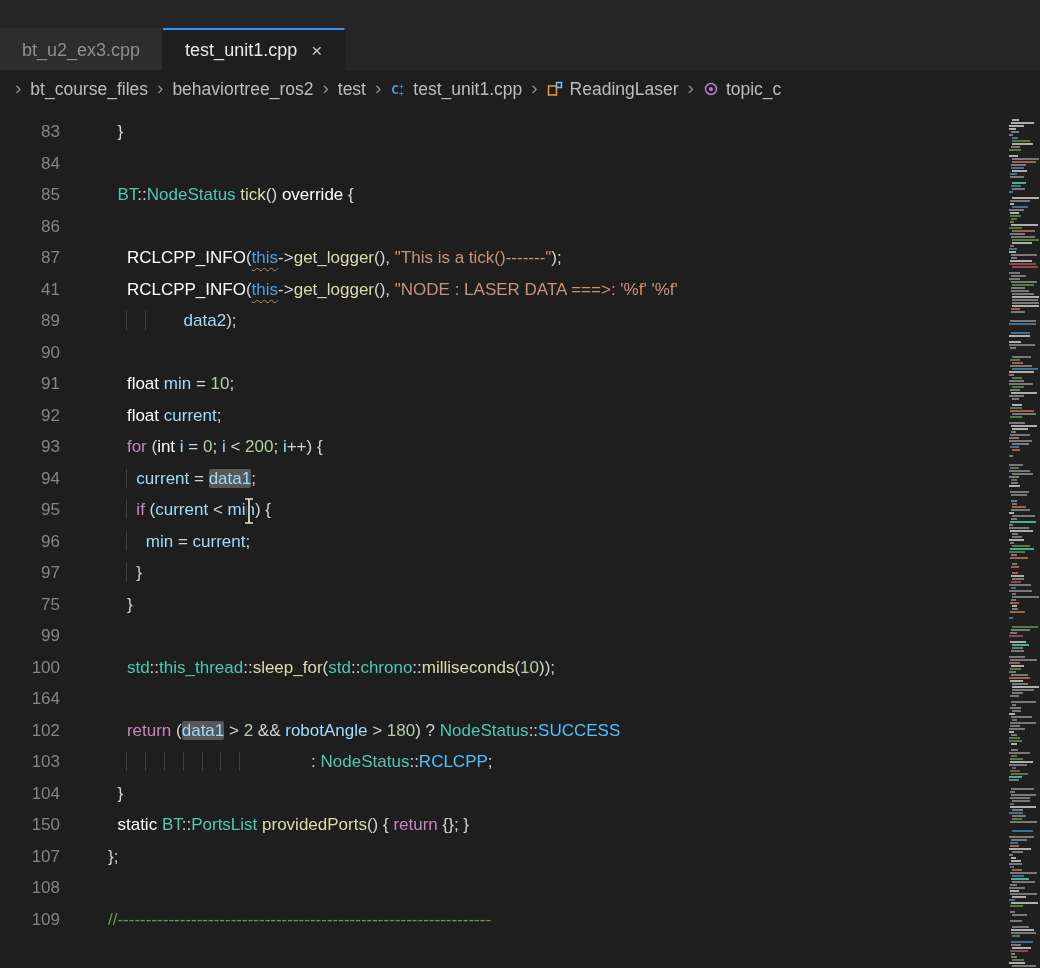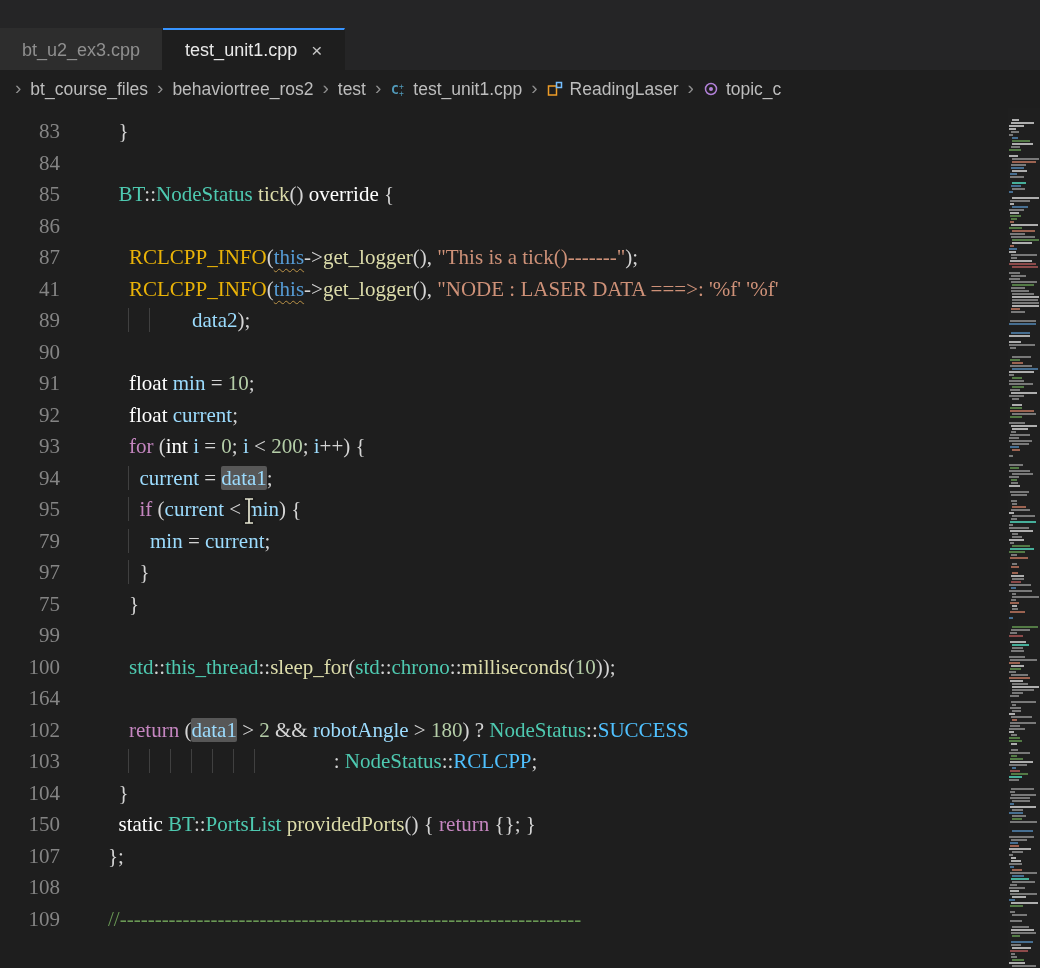--- a/index.html
+++ b/index.html
@@ -39,22 +39,22 @@
     white-space:nowrap;overflow:hidden;
   }
   .sep{color:#8f8f8f;font-size:19px;margin:0 9px;transform:translateY(-1px);}
   .crumb{display:flex;align-items:center;gap:7px;cursor:pointer;}
   .bc-icon{display:flex;align-items:center;}
   
   .editor{
     position:absolute;top:108px;left:0;right:32px;bottom:0;
     overflow:hidden;
     padding-top:8px;
-    font-family:Liberation Serif, serif;
-    font-size:21px;
+    font-family:Liberation Sans, sans-serif;
+    font-size:17px;
     background:var(--editor-bg,#1e1e1e);
   }
   .line{display:flex;height:31.5px;line-height:31.5px;}
   .ln{
     width:60px;flex:none;text-align:right;
     color:var(--line-number,#858585);
     user-select:none;
   }
   .code{margin-left:48px;white-space:pre;flex:none;}
   .tok{white-space:pre;}
@@ -76,21 +76,21 @@
   }
   
   .minimap{
     position:absolute;top:108px;right:0;width:32px;bottom:0;
     background:#1f1f1f;overflow:hidden;cursor:pointer;
   }
   .mmark{position:absolute;height:2px;opacity:0.85;}
   
   .ibeam{position:absolute;left:242px;top:497px;width:14px;height:28px;pointer-events:none;z-index:10;}
 </style>
-<style>.tok-p{color:#d4d4d4;}.tok-kw{color:#ffffff;}.tok-ctrl{color:#c586c0;}.tok-type{color:#4ec9b0;}.tok-fn{color:#dcdcaa;}.tok-var{color:#9cdcfe;}.tok-num{color:#b5cea8;}.tok-str{color:#ce9178;}.tok-cmt{color:#6a9955;}.tok-macro{color:#eab308;}.tok-this{color:#569cd6;}.tok-hl{color:#9cdcfe;}.tok-enum{color:#4fc1ff;}.tok-ws{color:#d4d4d4;}.tok-wsg{color:#d4d4d4;}</style></head>
+<style>.tok-p{color:#d4d4d4;}.tok-kw{color:#ffffff;}.tok-ctrl{color:#c586c0;}.tok-type{color:#4ec9b0;}.tok-fn{color:#dcdcaa;}.tok-var{color:#9cdcfe;}.tok-num{color:#b5cea8;}.tok-str{color:#ce9178;}.tok-cmt{color:#6a9955;}.tok-macro{color:#ffffff;}.tok-this{color:#569cd6;}.tok-hl{color:#9cdcfe;}.tok-enum{color:#4fc1ff;}.tok-ws{color:#d4d4d4;}.tok-wsg{color:#d4d4d4;}</style></head>
 <body>
 
 <div class="titlebar"></div>
 
 <div class="tabbar">
   <div class="tab">
     <span class="tab-label">bt_u2_ex3.cpp</span>
   </div>
   <div class="tab active">
     <span class="tab-label">test_unit1.cpp</span>
@@ -193,21 +193,21 @@
       </div>
       <div class="line">
         <div class="ln">94</div>
         <div class="code"><span class="tok tok-wsg">     </span><span class="tok tok-ws"> </span><span class="tok tok-var">current</span><span class="tok tok-p"> = </span><span class="tok tok-hl">data1</span><span class="tok tok-p">;</span></div>
       </div>
       <div class="line">
         <div class="ln">95</div>
         <div class="code"><span class="tok tok-wsg">     </span><span class="tok tok-ws"> </span><span class="tok tok-ctrl">if</span><span class="tok tok-p"> (</span><span class="tok tok-var">current</span><span class="tok tok-p"> &lt; </span><span class="tok tok-var">min</span><span class="tok tok-p">) {</span></div>
       </div>
       <div class="line">
-        <div class="ln">79</div>
+        <div class="ln">96</div>
         <div class="code"><span class="tok tok-wsg">       </span><span class="tok tok-ws"> </span><span class="tok tok-var">min</span><span class="tok tok-p"> = </span><span class="tok tok-var">current</span><span class="tok tok-p">;</span></div>
       </div>
       <div class="line">
         <div class="ln">97</div>
         <div class="code"><span class="tok tok-wsg">     </span><span class="tok tok-ws"> </span><span class="tok tok-p">}</span></div>
       </div>
       <div class="line">
         <div class="ln">75</div>
         <div class="code"><span class="tok tok-wsg">   </span><span class="tok tok-ws"> </span><span class="tok tok-p">}</span></div>
       </div>

